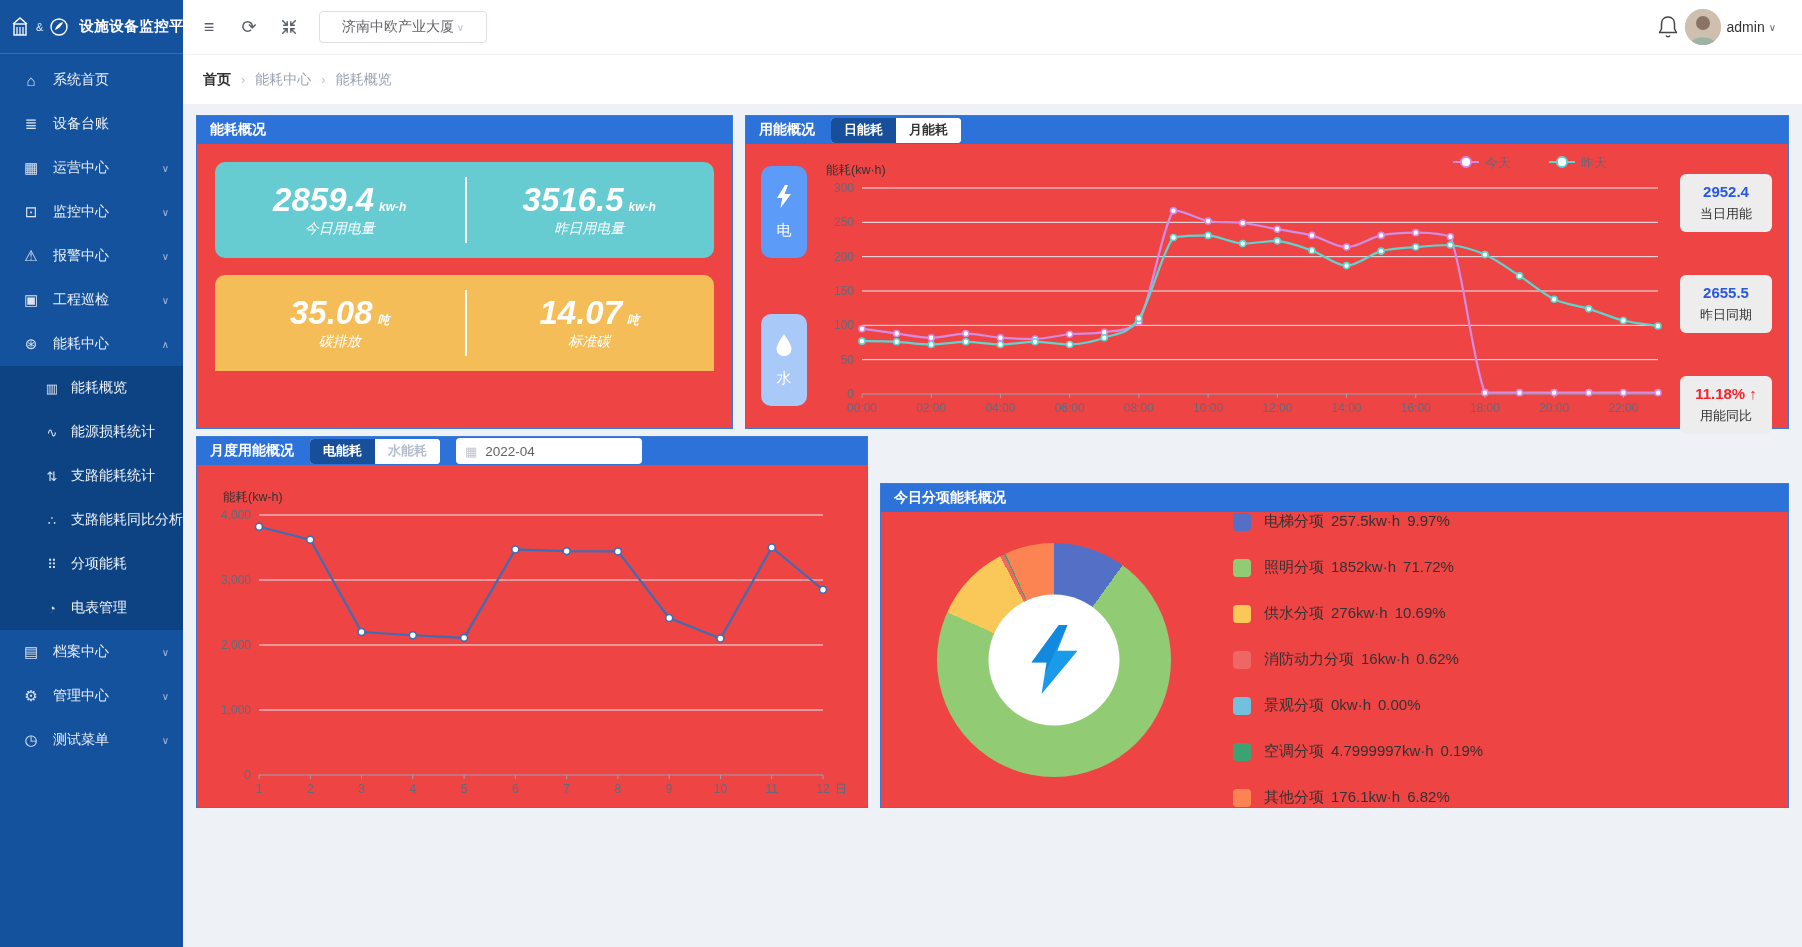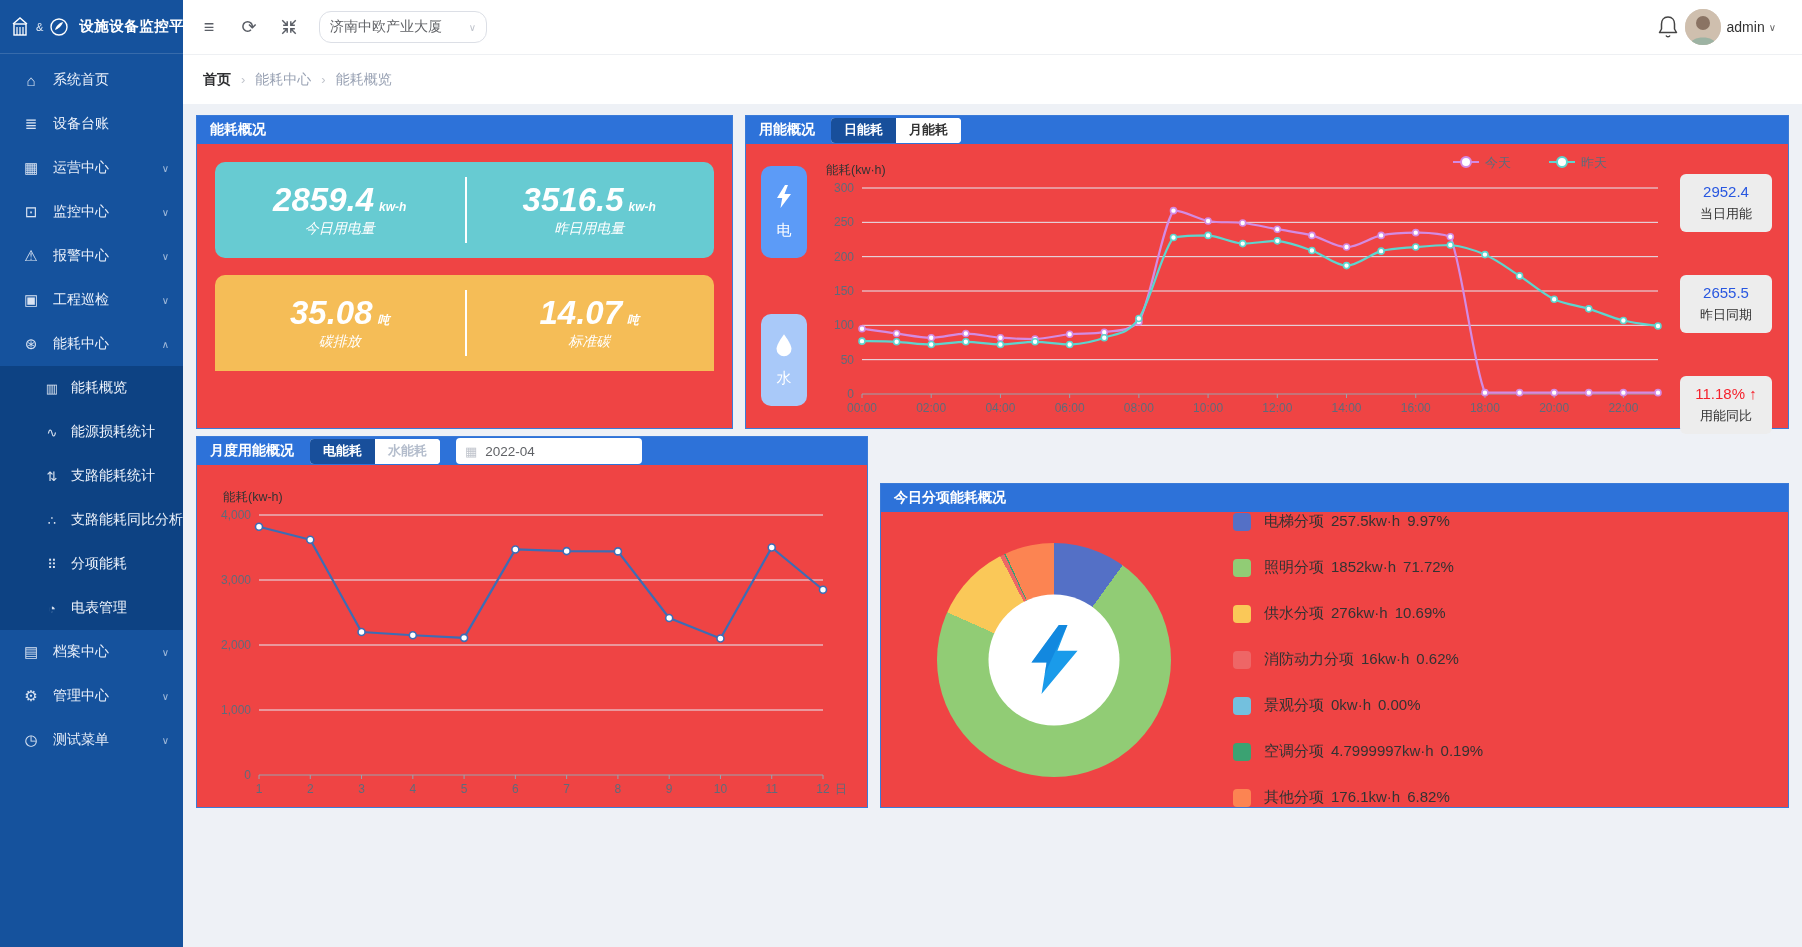--- a/index.html
+++ b/index.html
@@ -17,21 +17,21 @@
 .nav-item .ico { width:18px; text-align:center; font-size:15px; opacity:.92; flex-shrink:0; }
 .nav-item .chev { margin-left:auto; font-size:10px; opacity:.65; }
 .submenu { background:#0d4283; }
 .sub-item { height:44px; display:flex; align-items:center; padding-left:44px; gap:11px; font-size:14px; color:#eef3fb; cursor:pointer; }
 .sub-item .ico { width:16px; text-align:center; font-size:13px; opacity:.9; }
 
 
 .main { flex:1; display:flex; flex-direction:column; min-width:0; }
 .topbar { height:54px; background:#fff; display:flex; align-items:center; padding:0 26px 0 16px; gap:20px; flex-shrink:0; }
 .tb-ico { color:#5a5e66; font-size:18px; width:20px; text-align:center; cursor:pointer; }
-.select { width:168px; height:32px; border:1px solid #dcdfe6; border-radius:12px; display:flex; align-items:center; padding:0 10px; color:#606266; font-size:14px; cursor:pointer; background:#fff; }
+.select { width:168px; height:32px; border:1px solid #dcdfe6; border-radius:4px; display:flex; align-items:center; padding:0 22px; color:#606266; font-size:14px; cursor:pointer; background:#fff; }
 .select .chev { margin-left:auto; color:#c0c4cc; font-size:10px; }
 .tb-right { margin-left:auto; display:flex; align-items:center; gap:6px; }
 .bell { width:22px; height:24px; cursor:pointer; }
 .avatar { width:36px; height:36px; border-radius:50%; overflow:hidden; background:#d9d0c7; cursor:pointer; flex-shrink:0; }
 .admin { color:#333; font-size:14px; cursor:pointer; display:flex; align-items:center; gap:4px; }
 .admin .chev { font-size:10px; color:#666; }
 .breadcrumb { height:50px; background:#fff; border-top:1px solid #eef0f3; display:flex; align-items:center; padding:0 20px; gap:10px; font-size:14px; flex-shrink:0; }
 .bc-home { color:#303133; font-weight:bold; }
 .bc-sep { color:#c0c4cc; font-size:13px; }
 .bc-item { color:#98a1b3; }
@@ -62,21 +62,21 @@
 .tg-btn { padding:0 13px; display:flex; align-items:center; font-size:13px; font-weight:bold; color:#333; background:#fff; cursor:pointer; }
 .tg-btn.active { background:#184f9b; color:#fff; }
 .tg-btn.muted { color:#b4bdcc; }
 .daily-body { flex:1; display:flex; padding:4px 8px 2px 10px; min-height:0; }
 .icon-col { width:56px; display:flex; flex-direction:column; padding-top:18px; gap:56px; align-items:center; flex-shrink:0; }
 .med-box { width:46px; height:92px; border-radius:10px; background:#5c9bf7; color:#fff; display:flex; flex-direction:column; align-items:center; justify-content:center; gap:12px; font-size:15px; }
 .med-box.water { background:#a9c9f9; }
 .chart-wrap { flex:1; min-width:0; }
 .stats-col { width:104px; display:flex; flex-direction:column; padding:26px 8px 0 4px; gap:43px; flex-shrink:0; }
 .sbox { background:#ededed; border-radius:6px; padding:9px 4px; text-align:center; }
-.sbox .v { color:#2857e0; font-size:15px; font-weight:normal; }
+.sbox .v { color:#2857e0; font-size:15px; font-weight:bold; }
 .sbox .v.red { color:#f5222d; }
 .sbox .l { color:#333; font-size:13px; margin-top:5px; }
 
 
 .p-monthly { width:672px; flex-shrink:0; }
 .datebox { width:186px; height:26px; background:#fff; border-radius:4px; display:flex; align-items:center; padding:0 9px; gap:8px; color:#606266; font-size:13.5px; font-weight:normal; cursor:pointer; }
 .cal-ico { color:#c0c4cc; font-size:13px; }
 .monthly-body { flex:1; padding:4px 4px 0 8px; }
 
 

